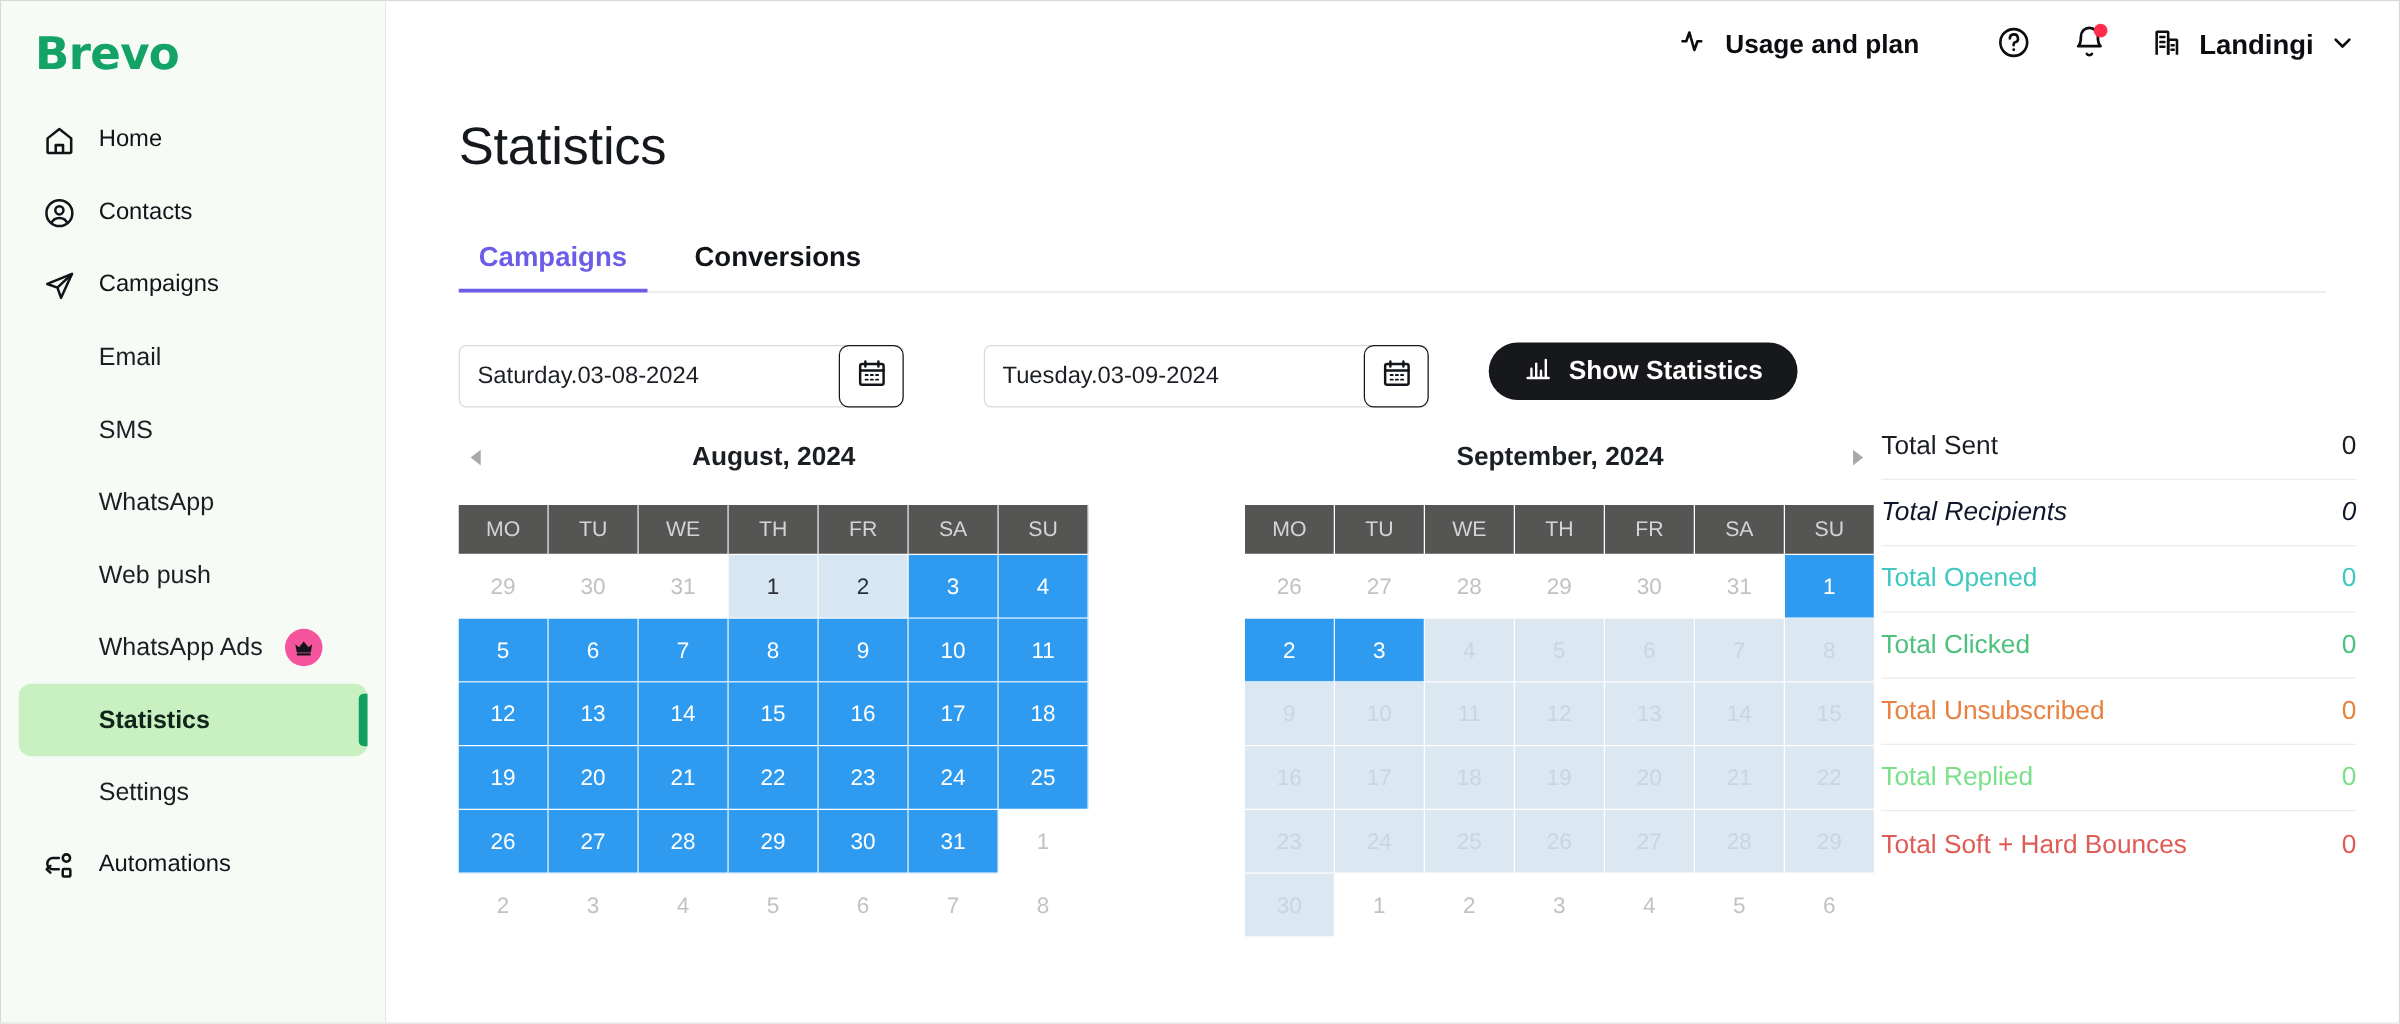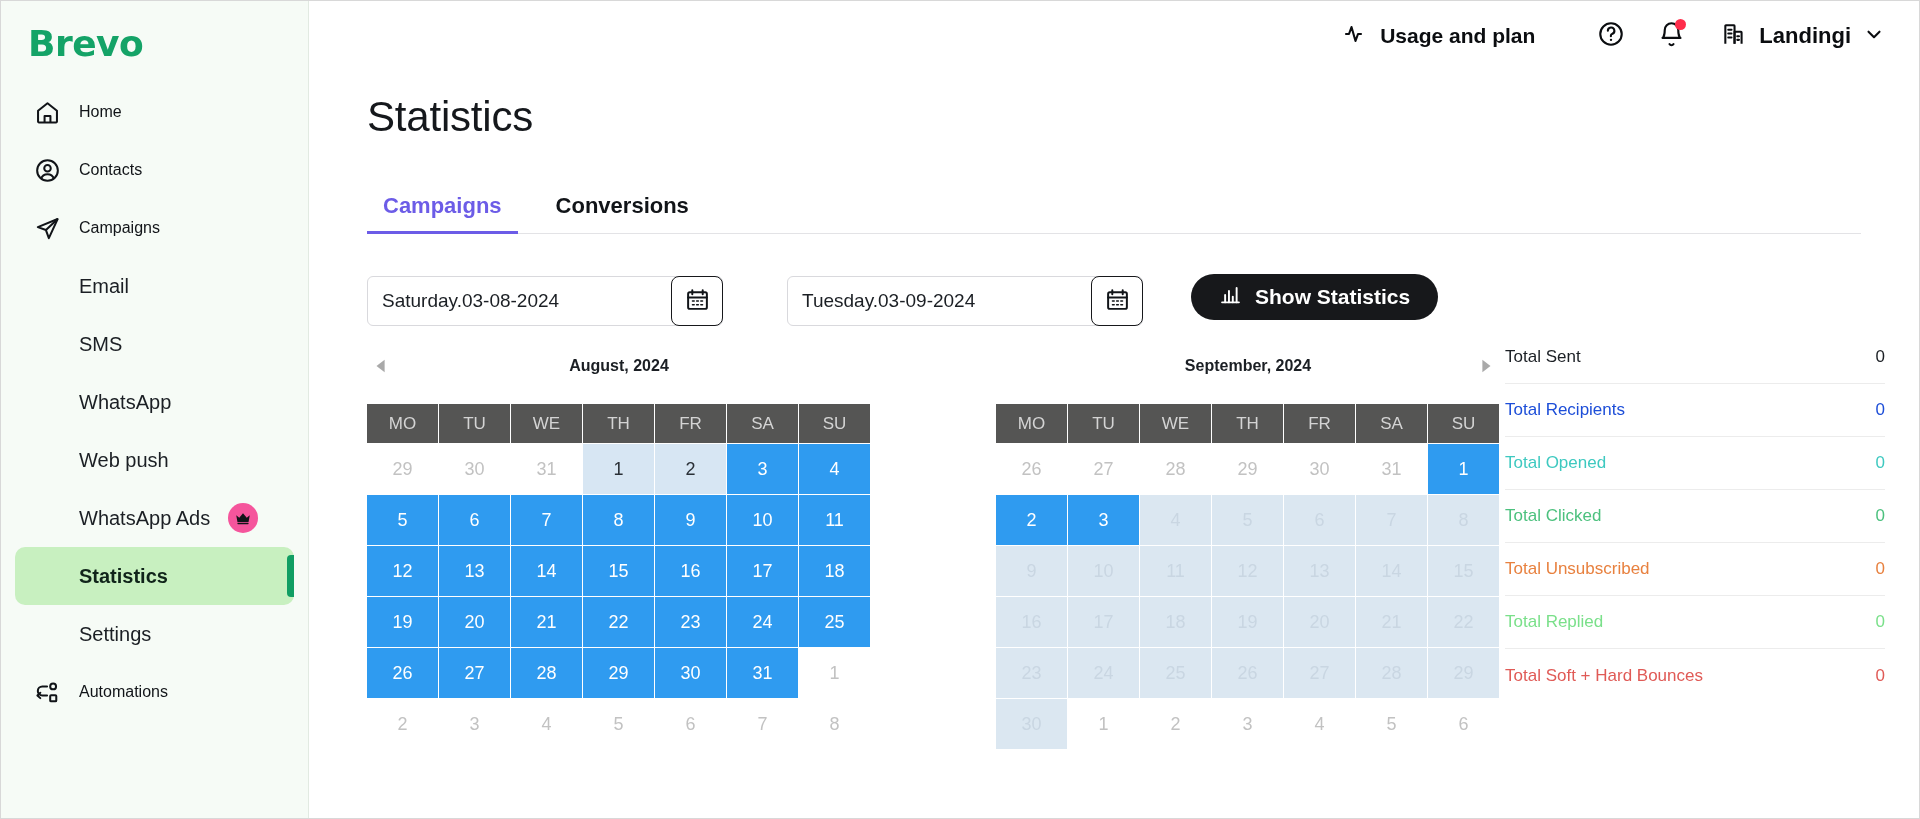--- a/index.html
+++ b/index.html
@@ -43,21 +43,21 @@
   .nav-item {
     position: relative;
     display: flex;
     align-items: center;
     height: 58px;
     margin: 0 14px;
     padding-left: 16px;
     border-radius: 10px;
     cursor: pointer;
     color: #111418;
-    font-size: 16px;
+    font-size: 19px;
   }
   .nav-item .ico {
     width: 32px; height: 32px;
     flex: 0 0 32px;
     margin-right: 16px;
     display: flex; align-items: center; justify-content: center;
     color: #111418;
   }
   .nav-item.sub { padding-left: 64px; font-size: 20px; }
   .nav-item.sub .label { color: #1b1f24; }
@@ -219,21 +219,21 @@
 
   
   .cal-area { display: flex; margin-top: 22px; }
   .calendar { width: 504px; }
   .calendar + .calendar { margin-left: 125px; }
   .cal-head {
     position: relative;
     height: 36px;
     display: flex; align-items: center; justify-content: center;
   }
-  .cal-title { font-size: 16px; font-weight: 700; color: #1b1f24; }
+  .cal-title { font-size: 21px; font-weight: 700; color: #1b1f24; }
   .cal-arrow {
     position: absolute;
     top: 6px;
     width: 24px; height: 24px;
     cursor: pointer;
     color: #a9a9a9;
     display: flex; align-items: center; justify-content: center;
   }
   .cal-arrow.prev { left: 2px; }
   .cal-arrow.next { right: 2px; }
@@ -269,21 +269,21 @@
     right: 34px;
     top: 330px;
     width: 380px;
   }
   .stat-row {
     display: flex;
     align-items: center;
     justify-content: space-between;
     height: 53px;
     border-bottom: 1px solid #ececec;
-    font-size: 17px;
+    font-size: 21px;
   }
   .stat-row:last-child { border-bottom: 0; }
   .stat-label { }
   .stat-value { }
 </style>
 </head>
 <body>
 
 <div class="app">
 
@@ -583,21 +583,21 @@
             </div>
           </div>
         </div>
     </div>
 
     <div class="stats-panel" id="stats-root">
         <div class="stat-row" style="color: rgb(27, 31, 36);">
           <span class="stat-label">Total Sent</span>
           <span class="stat-value">0</span>
         </div>
-        <div class="stat-row" style="color: #1d4ed8;">
+        <div class="stat-row" style="color: #0f172a; font-style: italic;">
           <span class="stat-label">Total Recipients</span>
           <span class="stat-value">0</span>
         </div>
         <div class="stat-row" style="color: rgb(62, 201, 192);">
           <span class="stat-label">Total Opened</span>
           <span class="stat-value">0</span>
         </div>
         <div class="stat-row" style="color: rgb(76, 193, 126);">
           <span class="stat-label">Total Clicked</span>
           <span class="stat-value">0</span>

